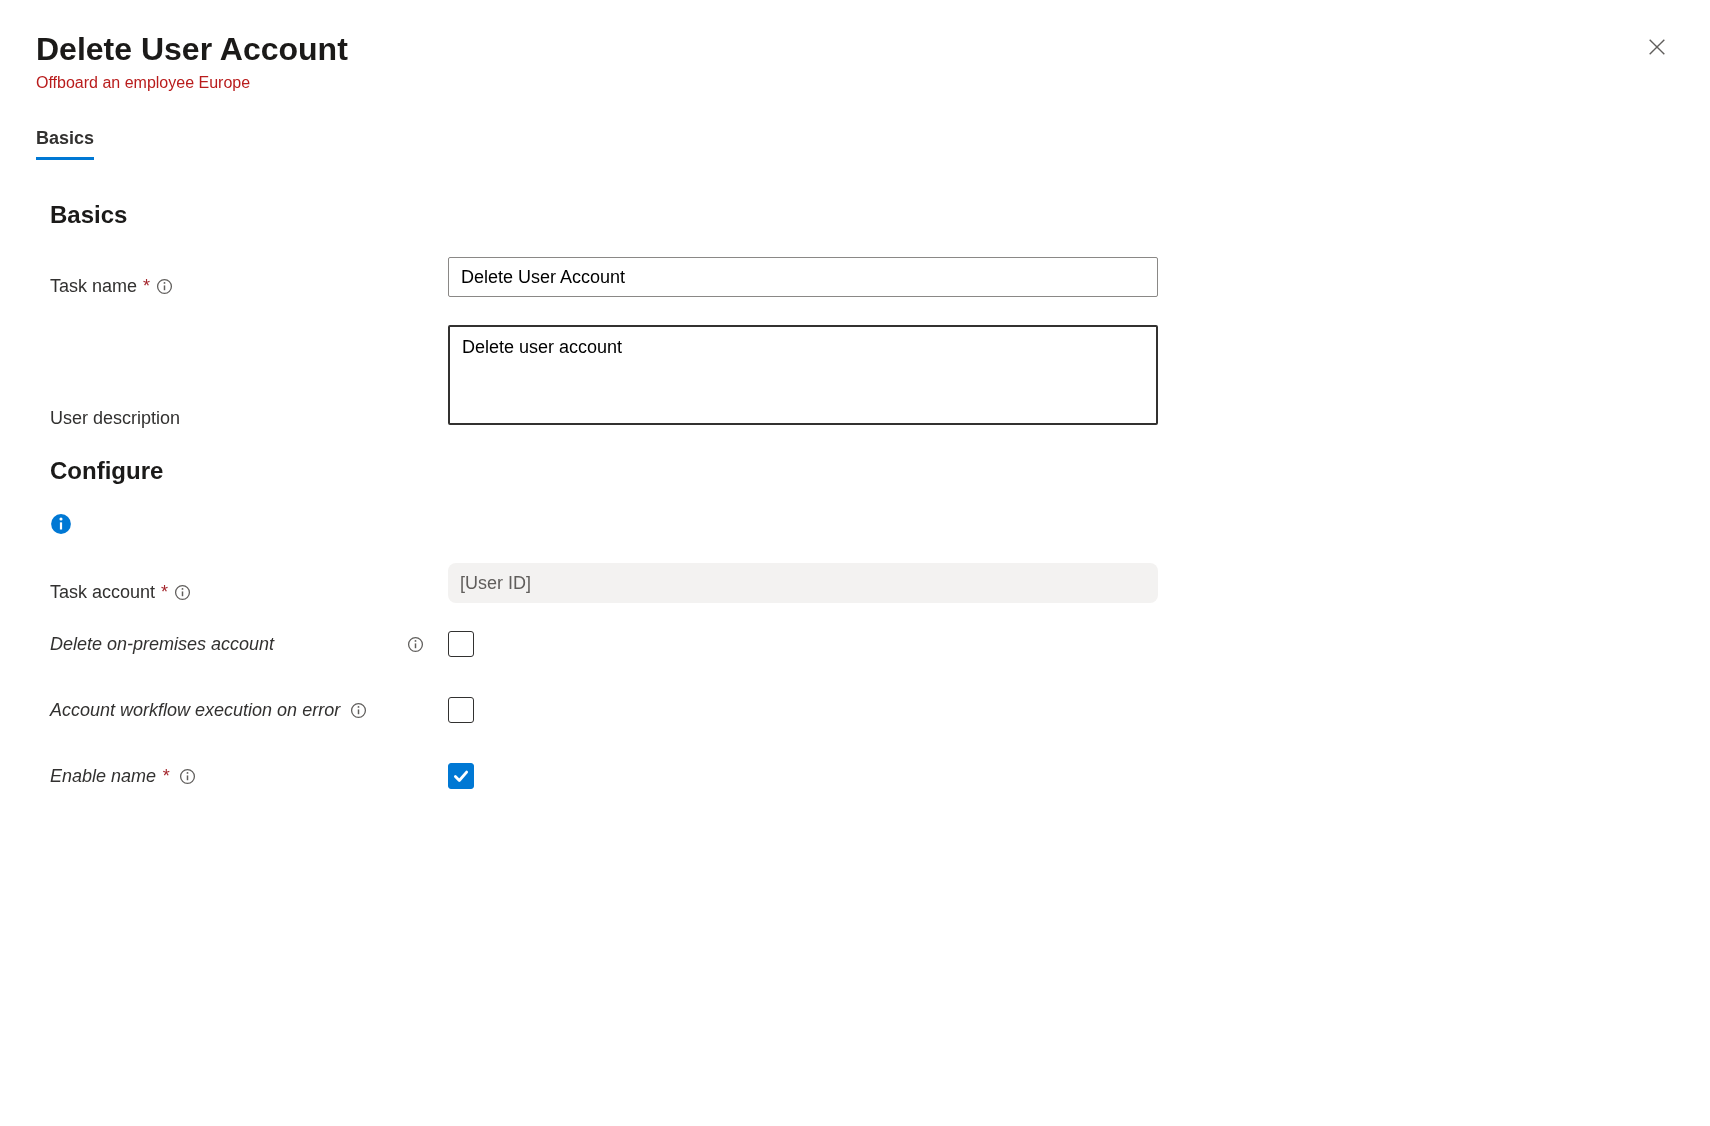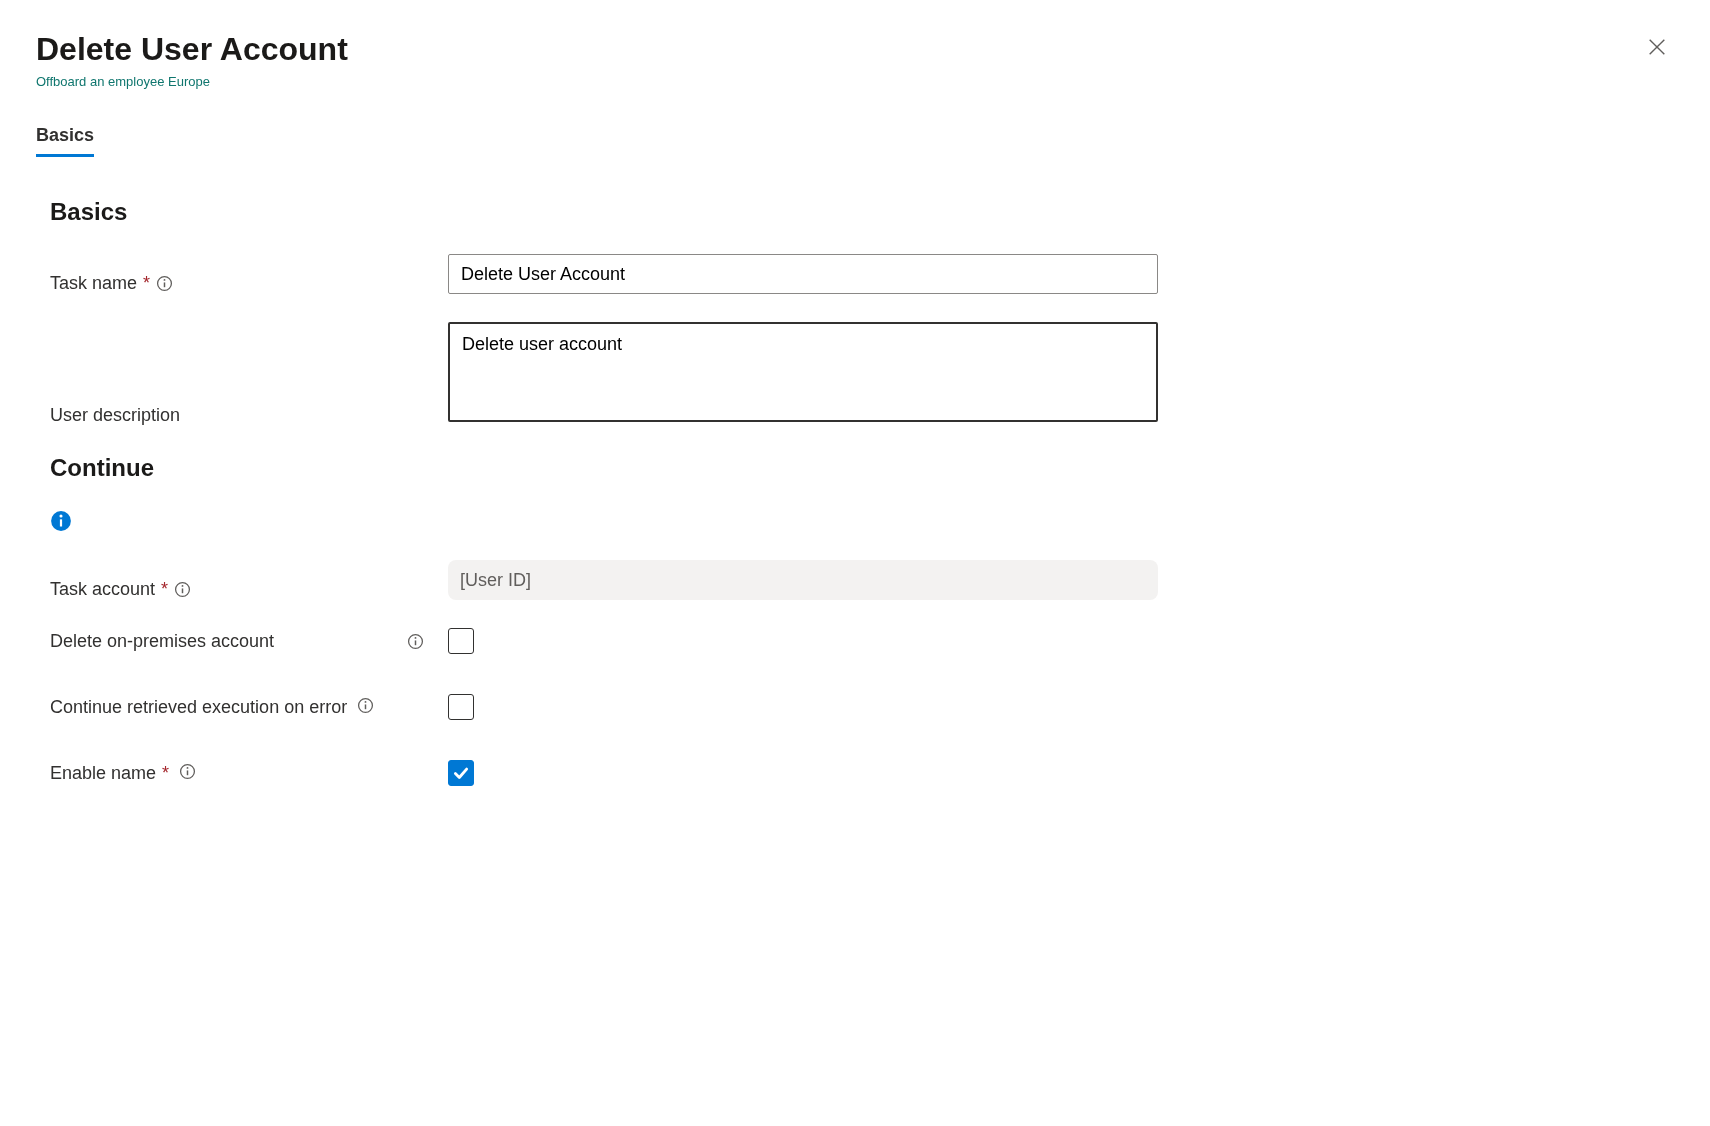--- a/index.html
+++ b/index.html
@@ -18,22 +18,22 @@
       justify-content: space-between;
       align-items: flex-start;
     }
     .page-title {
       font-size: 32px;
       font-weight: 600;
       color: #1b1a19;
       line-height: 1.2;
     }
     .subtitle {
-      font-size: 13px;
-      color: #0f766e;
+      font-size: 16px;
+      color: #b91c1c;
       margin-top: 6px;
     }
     .close-btn {
       background: none;
       border: none;
       cursor: pointer;
       padding: 6px;
       color: #605e5c;
       line-height: 0;
     }
@@ -154,22 +154,23 @@
       flex-shrink: 0;
       display: flex;
       align-items: center;
       justify-content: space-between;
       font-size: 18px;
       color: #323130;
       padding-right: 24px;
     }
     .checkbox-label-left {
       display: flex;
-      align-items: flex-start;
+      align-items: center;
       gap: 6px;
+      font-style: italic;
     }
     .checkbox {
       width: 26px;
       height: 26px;
       border: 1.5px solid #323130;
       border-radius: 3px;
       cursor: pointer;
       display: flex;
       align-items: center;
       justify-content: center;
@@ -225,21 +226,21 @@
 
   <div class="form-row">
     <div class="form-label-col">
       <span>User description</span>
     </div>
     <div class="form-control-col">
       <textarea class="text-area" style="">Delete user account</textarea>
     </div>
   </div>
 
-  <h2 class="section-heading">Continue</h2>
+  <h2 class="section-heading">Configure</h2>
 
   <div class="info-banner">
     <svg class="info-banner-icon" viewBox="0 0 20 20">
       <circle cx="10" cy="10" r="9" fill="#0078d4"></circle>
       <rect x="9" y="8.5" width="2" height="6.5" fill="#fff"></rect>
       <circle cx="10" cy="5.5" r="1.4" fill="#fff"></circle>
     </svg>
   </div>
 
   <div class="form-row">
@@ -267,21 +268,21 @@
         <line x1="8" y1="7" x2="8" y2="11.5" stroke-width="1.4"></line>
         <circle cx="8" cy="4.6" r="0.9" fill="#605e5c" stroke="none"></circle>
       </svg>
     </div>
     <div class="checkbox"></div>
   </div>
 
   <div class="checkbox-row">
     <div class="checkbox-label-col">
       <div class="checkbox-label-left">
-        <span>Continue retrieved execution on error</span>
+        <span>Account workflow execution on error</span>
         <svg class="info-icon-inline" viewBox="0 0 16 16" fill="none" stroke="#605e5c" stroke-width="1.2">
           <circle cx="8" cy="8" r="6.5"></circle>
           <line x1="8" y1="7" x2="8" y2="11.5" stroke-width="1.4"></line>
           <circle cx="8" cy="4.6" r="0.9" fill="#605e5c" stroke="none"></circle>
         </svg>
       </div>
     </div>
     <div class="checkbox"></div>
   </div>
 

